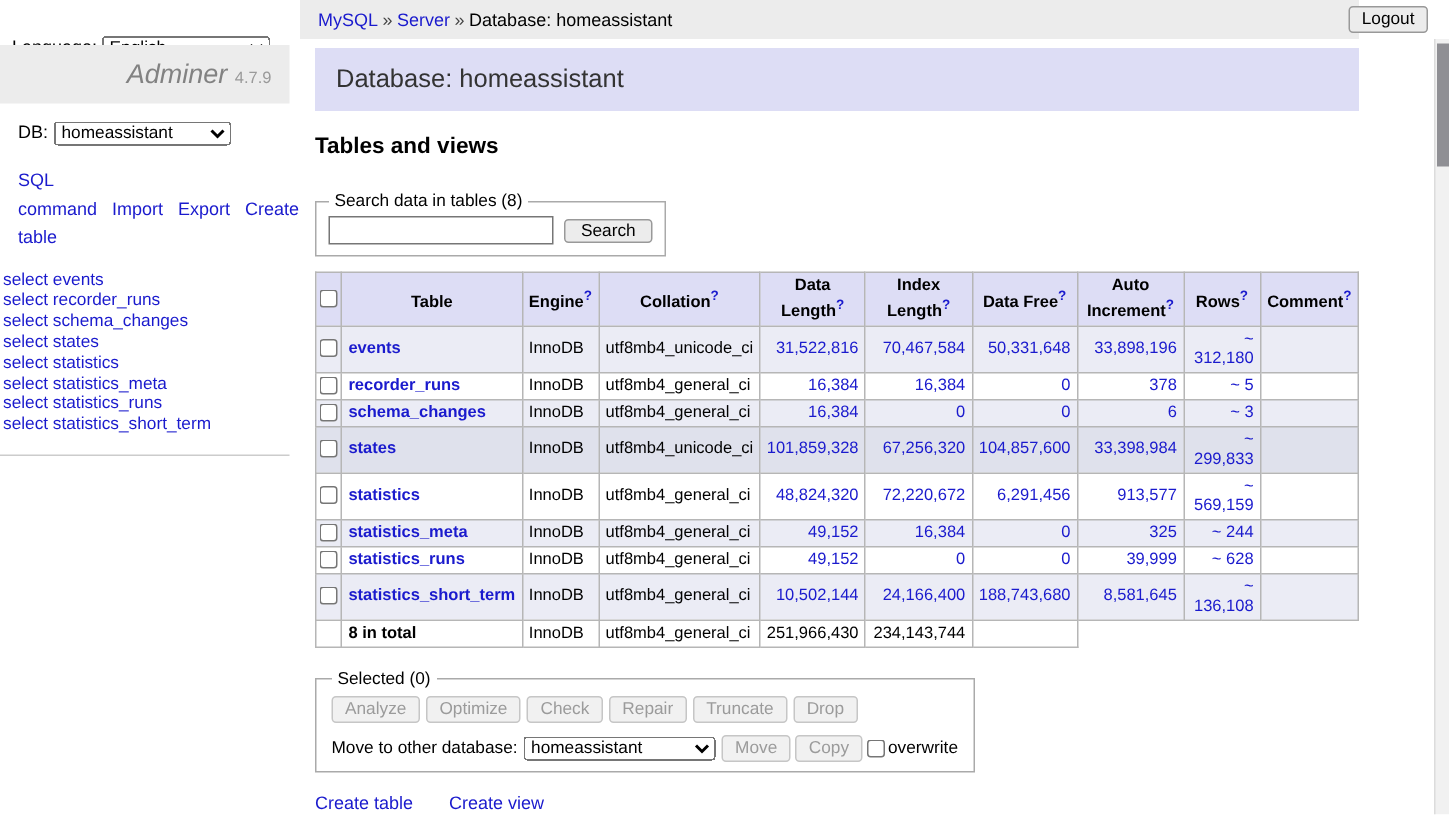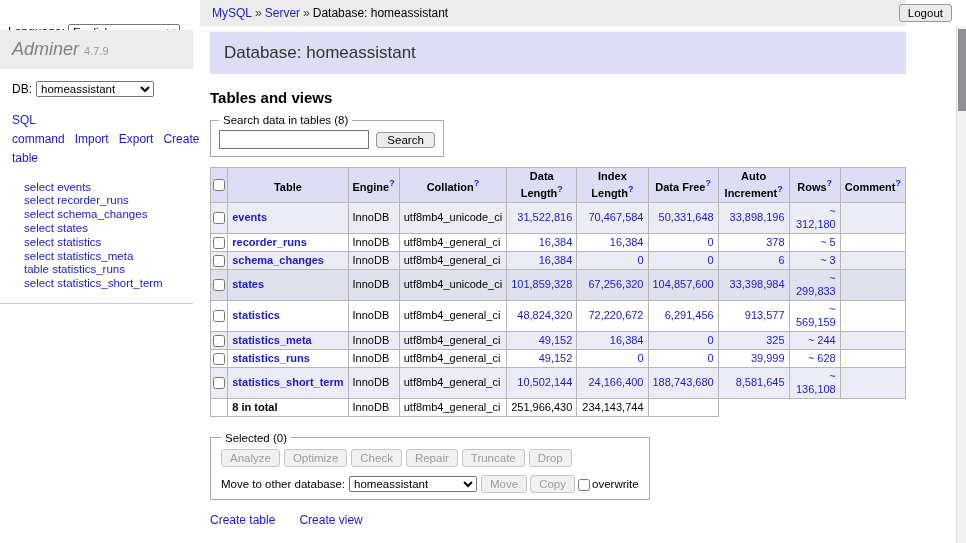--- a/index.html
+++ b/index.html
@@ -14,38 +14,38 @@
 
   .lang{position:absolute;top:24px;left:8px;}
   .lang select{width:112px;}
   .breadcrumb{position:absolute;left:200px;top:0;width:706px;height:26px;background:#ececec;
               line-height:26px;padding:0 12px;white-space:nowrap;}
   .breadcrumb .sep{color:#444;margin:0 3px;}
   .logout{position:absolute;top:4px;right:14px;}
 
   .menu{position:absolute;left:0;top:30px;width:193px;}
   .menu h1{background:#ececec;color:#828282;font-weight:400;font-style:italic;
-           font-size:18px;padding:9px 12px;}
+           font-size:18px;padding:9px 12px;text-align:right;}
   .menu h1 .ver{font-size:11px;font-style:normal;color:#9a9a9a;margin-left:5px;}
   .dbrow{padding:12px 12px 0;}
   .dbrow select{width:118px;margin-left:4px;}
   .mlinks{padding:14px 12px 0;line-height:1.6;width:193px;}
   .mlinks a{margin-right:10px;}
   .tlist{margin-top:12px;padding-bottom:12px;border-bottom:1px solid #ccc;}
-  .tlist div{padding:0 24px;line-height:1.2;font-size:11.5px;}
+  .tlist div{padding:0 2px;line-height:1.2;font-size:11.5px;}
 
   .content{position:absolute;left:210px;top:26px;width:696px;}
   .content h2{margin-top:6px;background:#ddddf5;color:#333;font-weight:400;
               font-size:17px;padding:11px 14px;}
   .actions{margin-top:13px;}
   .actions a{margin-right:18px;}
   h3{font-size:15px;margin-top:15px;font-weight:700;}
   fieldset{border:1px solid #aaa;display:inline-block;}
   legend{font-size:11.5px;padding:0 4px;}
-  .search{margin-top:8px;padding:4px 8px 7px;}
+  .search{margin-top:22px;padding:4px 8px 7px;}
   .search input[type=text]{width:150px;height:19px;border:1px solid #767676;
                            padding:2px 4px;font-size:11.5px;}
   .search button{margin-left:4px;padding:1px 10px;}
 
   table{border-collapse:collapse;margin-top:10px;font-size:11px;}
   th,td{border:1px solid #b6b6b6;padding:2px 4px;line-height:13px;vertical-align:middle;}
   thead th{background:#ddddf5;text-align:center;font-weight:700;}
   sup.help{color:#1a1acd;font-size:9px;}
   th.check,td.check{text-align:center;padding:1px 2px;}
   input[type=checkbox]{width:12px;height:12px;vertical-align:middle;}
@@ -97,21 +97,21 @@
   <p class="mlinks">
     <a>SQL command</a><a>Import</a><a>Export</a><a>Create table</a>
   </p>
   <div class="tlist">
     <div><a>select events</a></div>
     <div><a>select recorder_runs</a></div>
     <div><a>select schema_changes</a></div>
     <div><a>select states</a></div>
     <div><a>select statistics</a></div>
     <div><a>select statistics_meta</a></div>
-    <div><a>table statistics_runs</a></div>
+    <div><a>select statistics_runs</a></div>
     <div><a>select statistics_short_term</a></div>
   </div>
 </div>
 
 <div class="content">
   <h2>Database: homeassistant</h2>
 
 
   <h3>Tables and views</h3>
 

